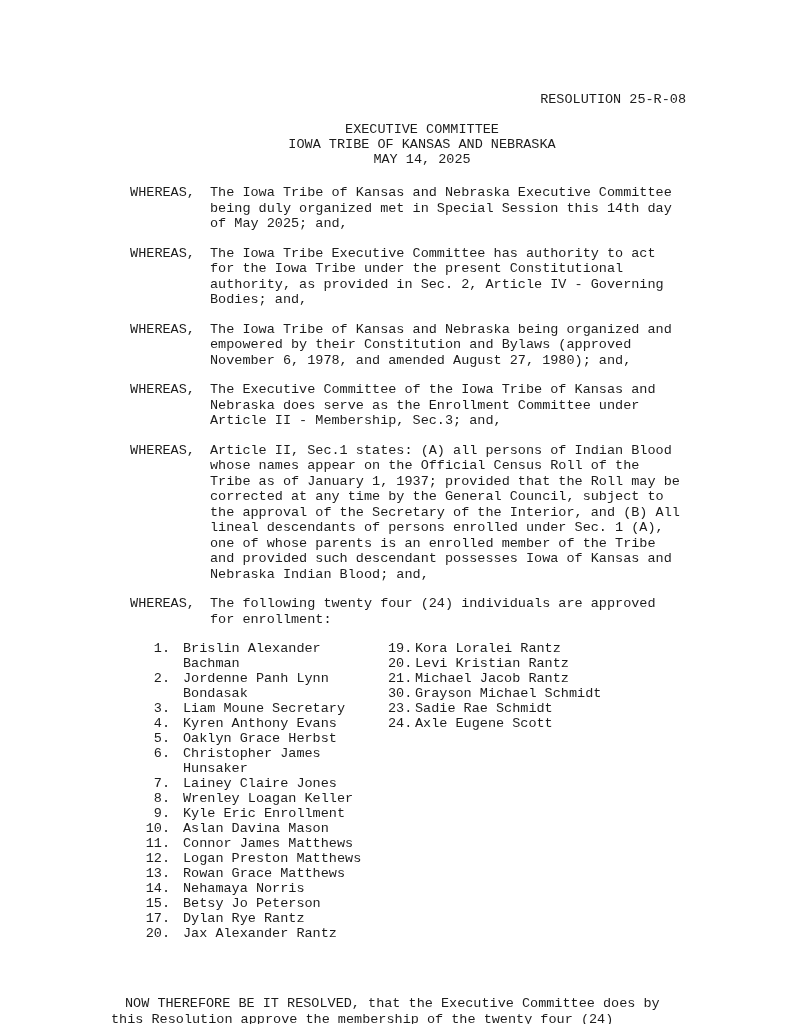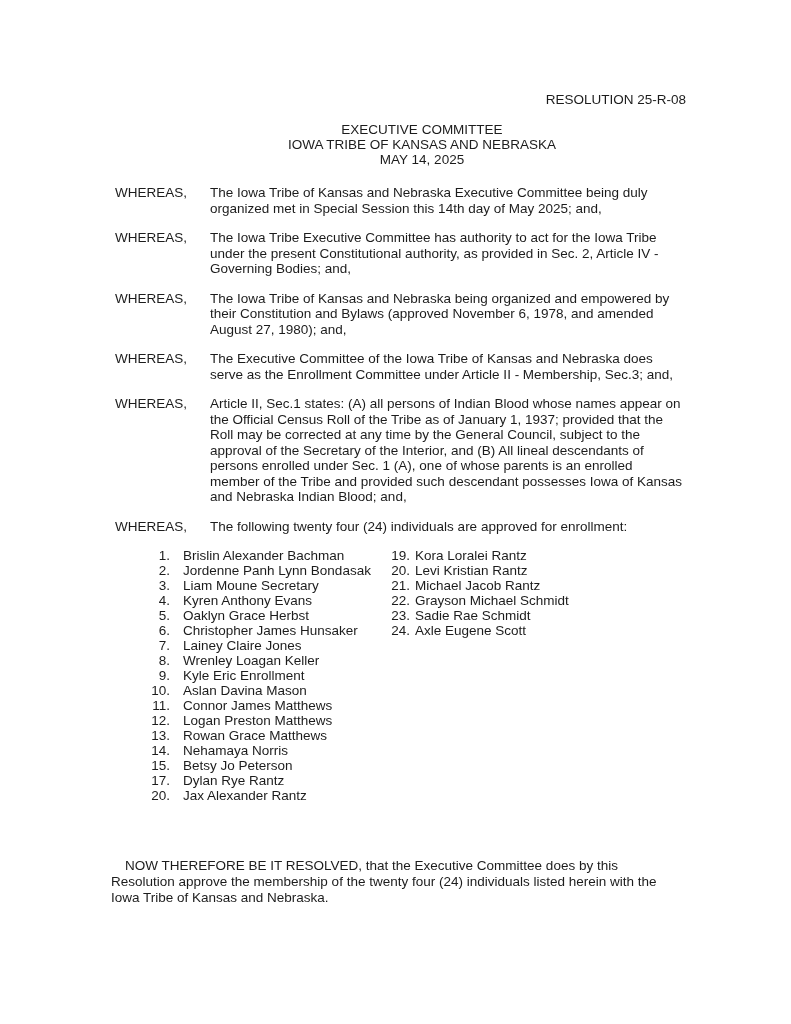--- a/index.html
+++ b/index.html
@@ -7,21 +7,21 @@
     padding: 0;
     background: #ffffff;
   }
   .page {
     position: relative;
     width: 791px;
     height: 1024px;
     background: #ffffff;
     box-sizing: border-box;
     padding: 92px 108px 0 113px;
-    font-family: Liberation Sans, sans-serif;
+    font-family: Liberation Mono, monospace;
     font-size: 13.5px;
     color: #1c1c1c;
     overflow: hidden;
   }
   .res-num {
     text-align: right;
     line-height: 15px;
     margin-right: -3px;
   }
   .doc-title {
@@ -34,20 +34,21 @@
     display: grid;
     grid-template-columns: 97px 473px;
     margin-top: 14px;
   }
   .whereas.first {
     margin-top: 18px;
   }
   .w-label {
     padding-left: 2px;
     line-height: 15.5px;
+    text-align: center;
   }
   .w-body {
     line-height: 15.5px;
   }
   .roll {
     display: flex;
     margin-top: 14px;
     margin-left: 31px;
   }
   .roll-col {
@@ -205,21 +206,21 @@
         </li>
       <li class="roll-item">
           <span class="roll-num">20.</span>
           <span>Levi Kristian Rantz</span>
         </li>
       <li class="roll-item">
           <span class="roll-num">21.</span>
           <span>Michael Jacob Rantz</span>
         </li>
       <li class="roll-item">
-          <span class="roll-num">22.</span>
+          <span class="roll-num">30.</span>
           <span>Grayson Michael Schmidt</span>
         </li>
       <li class="roll-item">
           <span class="roll-num">23.</span>
           <span>Sadie Rae Schmidt</span>
         </li>
       <li class="roll-item">
           <span class="roll-num">24.</span>
           <span>Axle Eugene Scott</span>
         </li>

